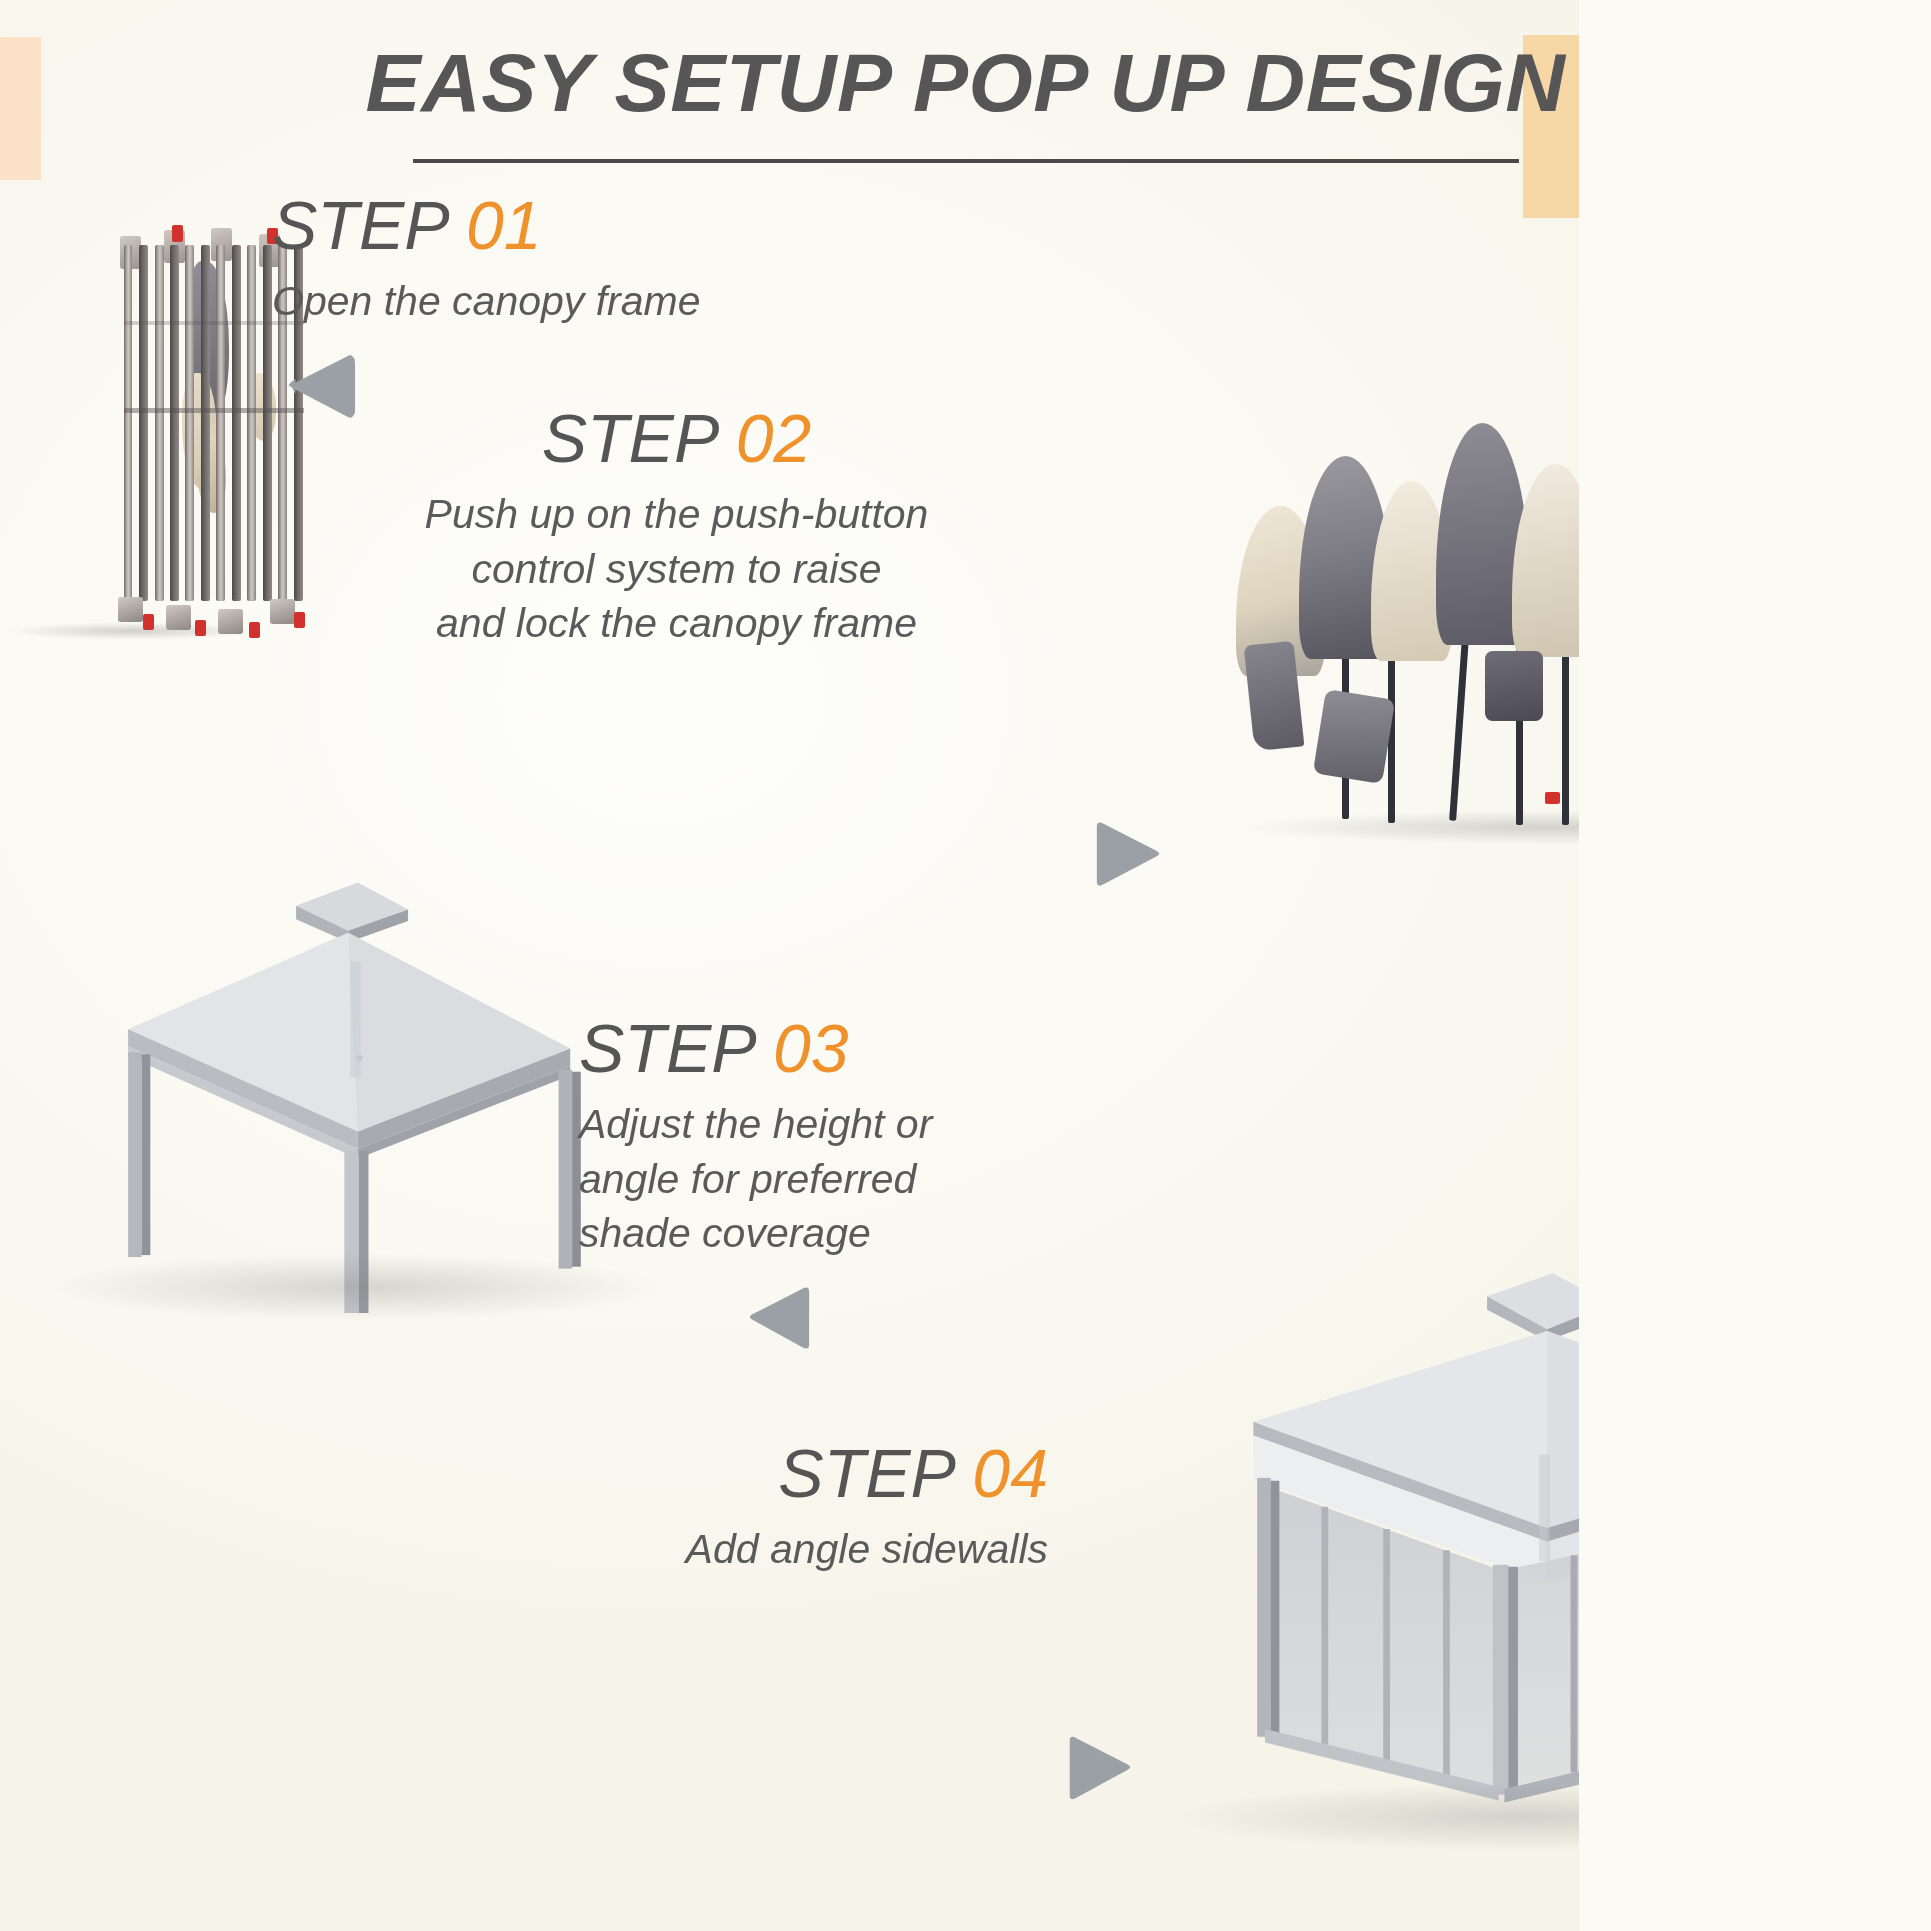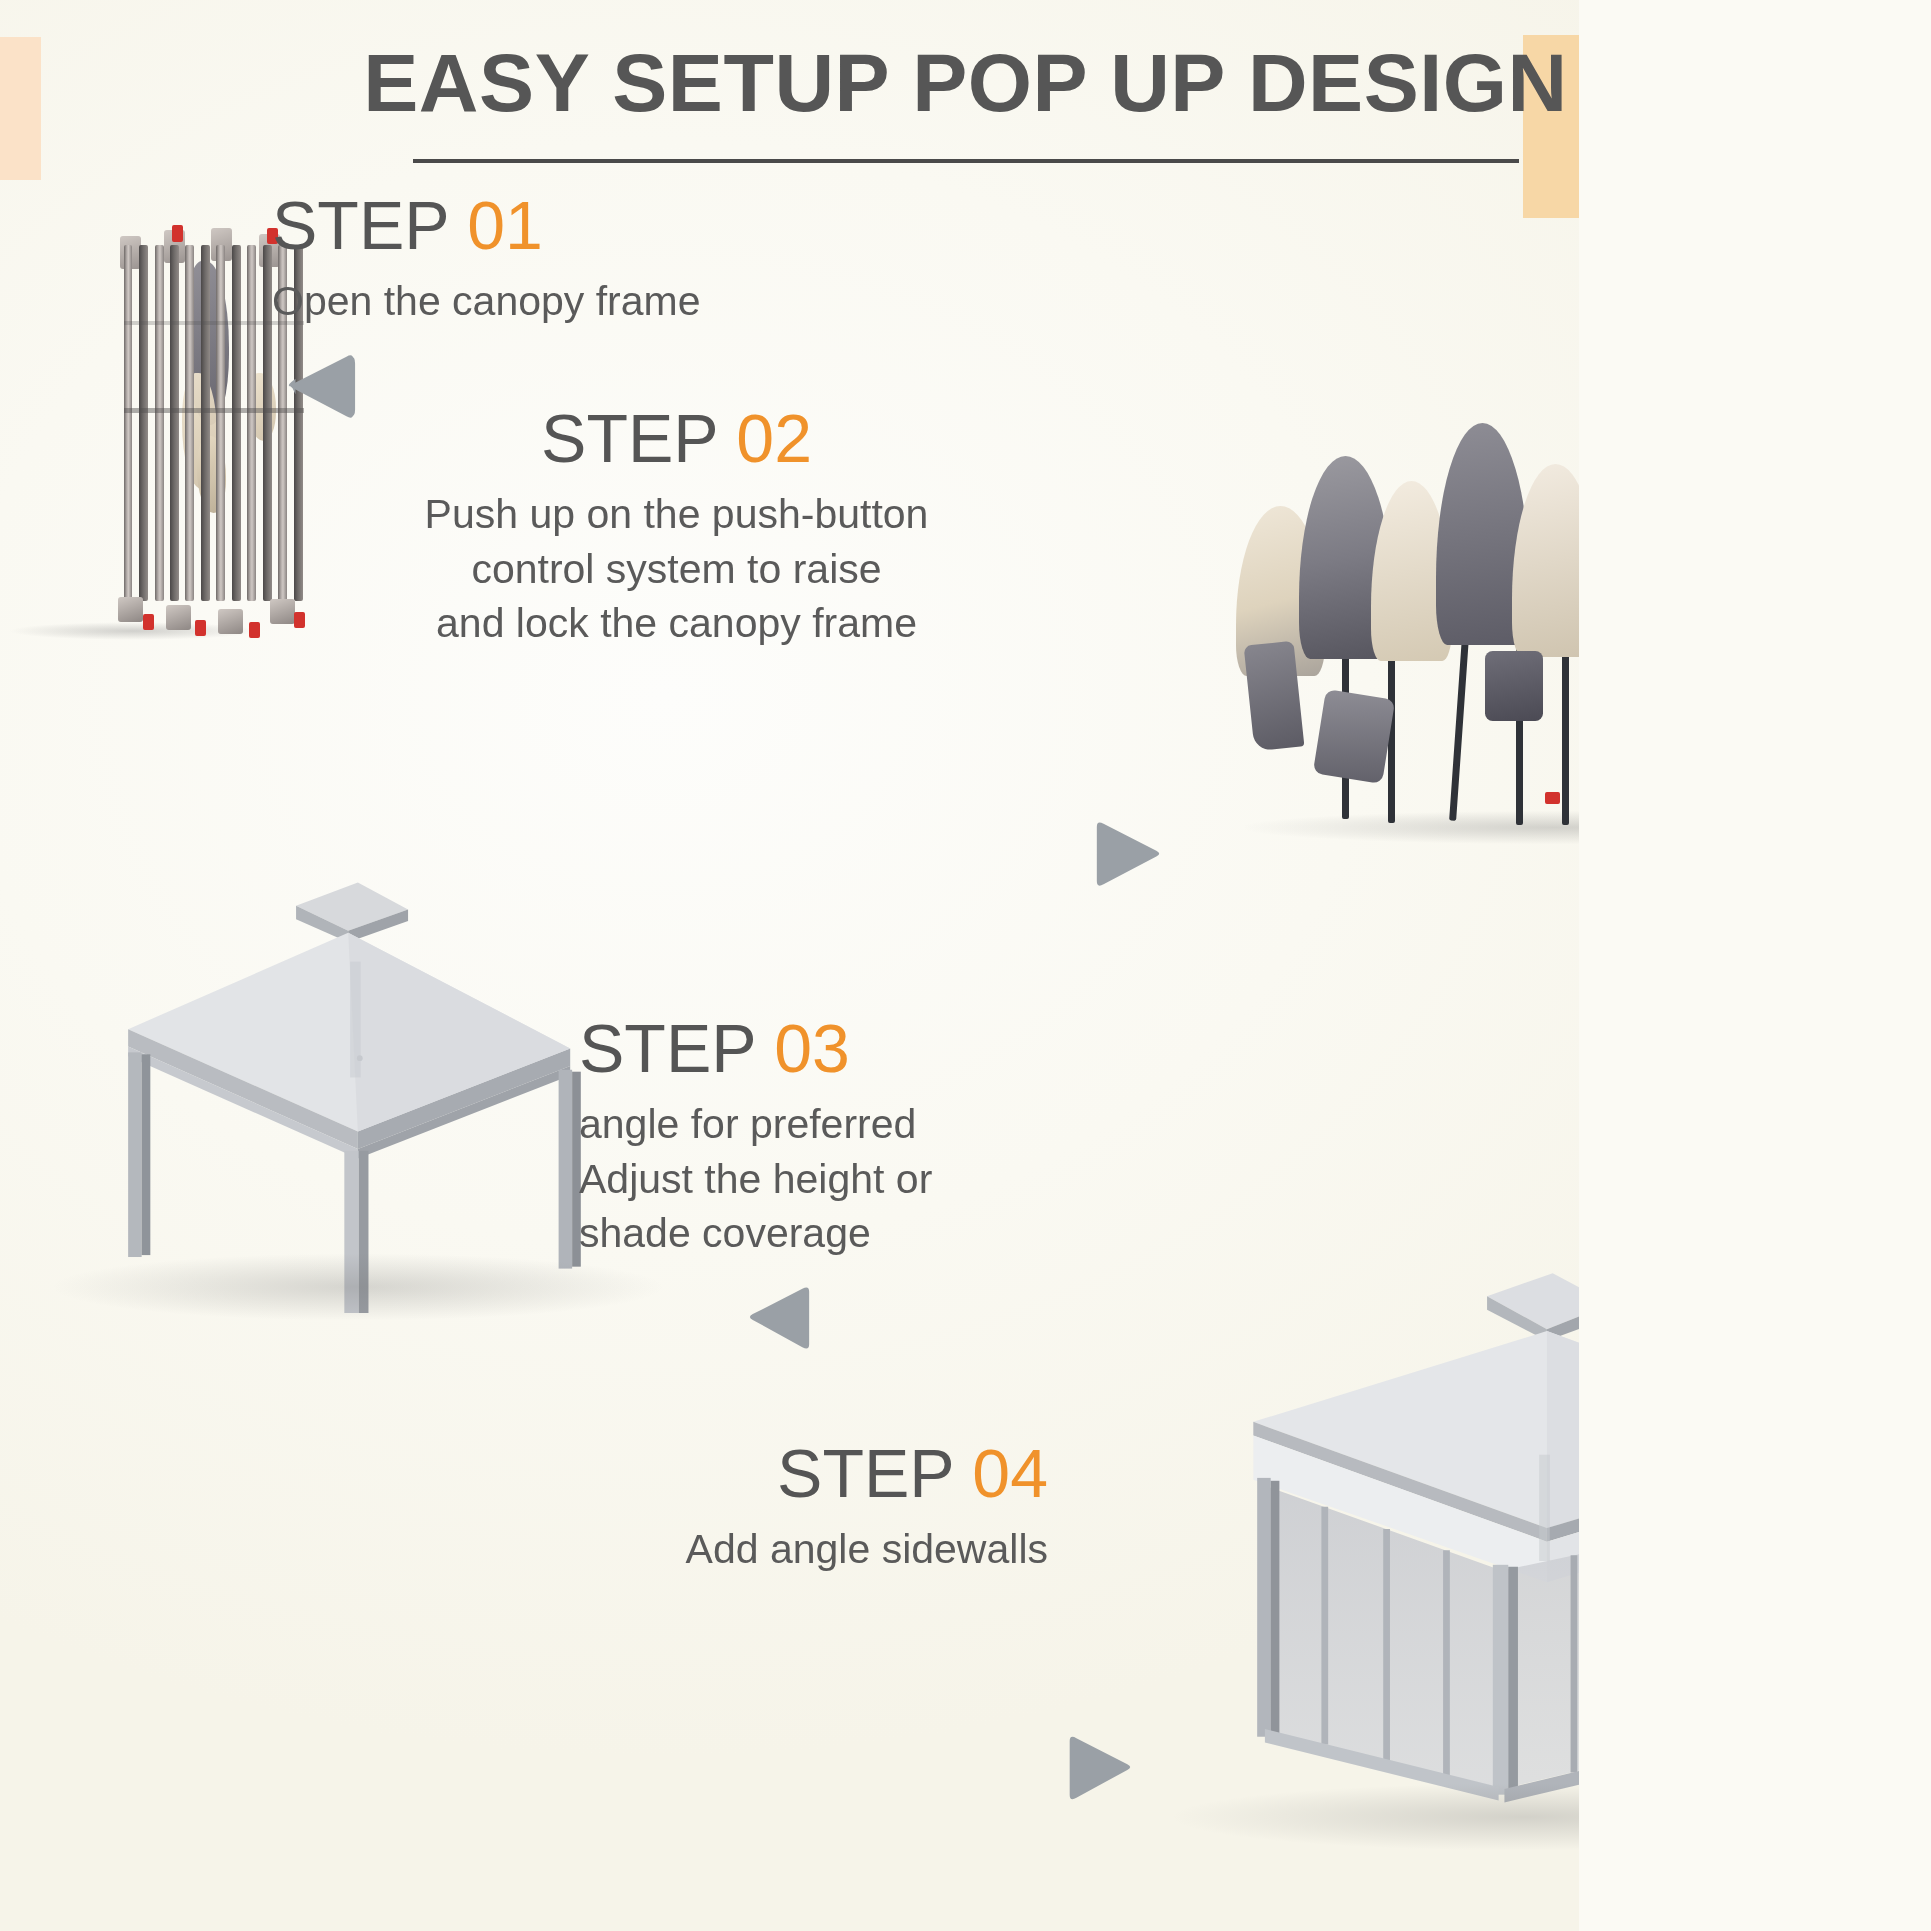--- a/index.html
+++ b/index.html
@@ -6,20 +6,21 @@
   body{
     width:1931px;height:1931px;overflow:hidden;
     font-family:"Liberation Sans", sans-serif;
     background:#fbfaf4;
   }
   #page{
     position:relative;width:1579px;height:1931px;
     background:
       radial-gradient(ellipse 1352px 1062px at 42% 36%, #fdfdfb 0%, #faf9f2 52%, #f6f4e9 100%);
     overflow:hidden;
+    font-style:italic;
   }
   
   .corner-left{
     position:absolute;left:0;top:37px;width:41px;height:143px;
     background:#fbe2c8;
   }
   .corner-right{
     position:absolute;right:0;top:35px;width:56px;height:183px;
     background:#f7d7a6;
   }
@@ -272,22 +273,22 @@
       <circle cx="302" cy="196" r="3" fill="#c6c9ce"></circle>
     </svg>
   </div>
 
   <div class="step-block al-left" id="step3">
     <div class="step-head">
       <span>STEP</span>
       <span class="num">03</span>
     </div>
     <div class="step-desc">
+      <div>Adjust the height or</div>
       <div>angle for preferred</div>
-      <div>Adjust the height or</div>
       <div>shade coverage</div>
     </div>
   </div>
 
   <div class="arrow" id="arrow3">
     <svg width="70" height="68" viewBox="0 0 72 70">
       <path d="M66 8 Q66 1 59 5 L8 31 Q2 34 8 37 L59 65 Q66 69 66 62 Z" fill="#9aa0a6"></path>
     </svg>
   </div>
 

